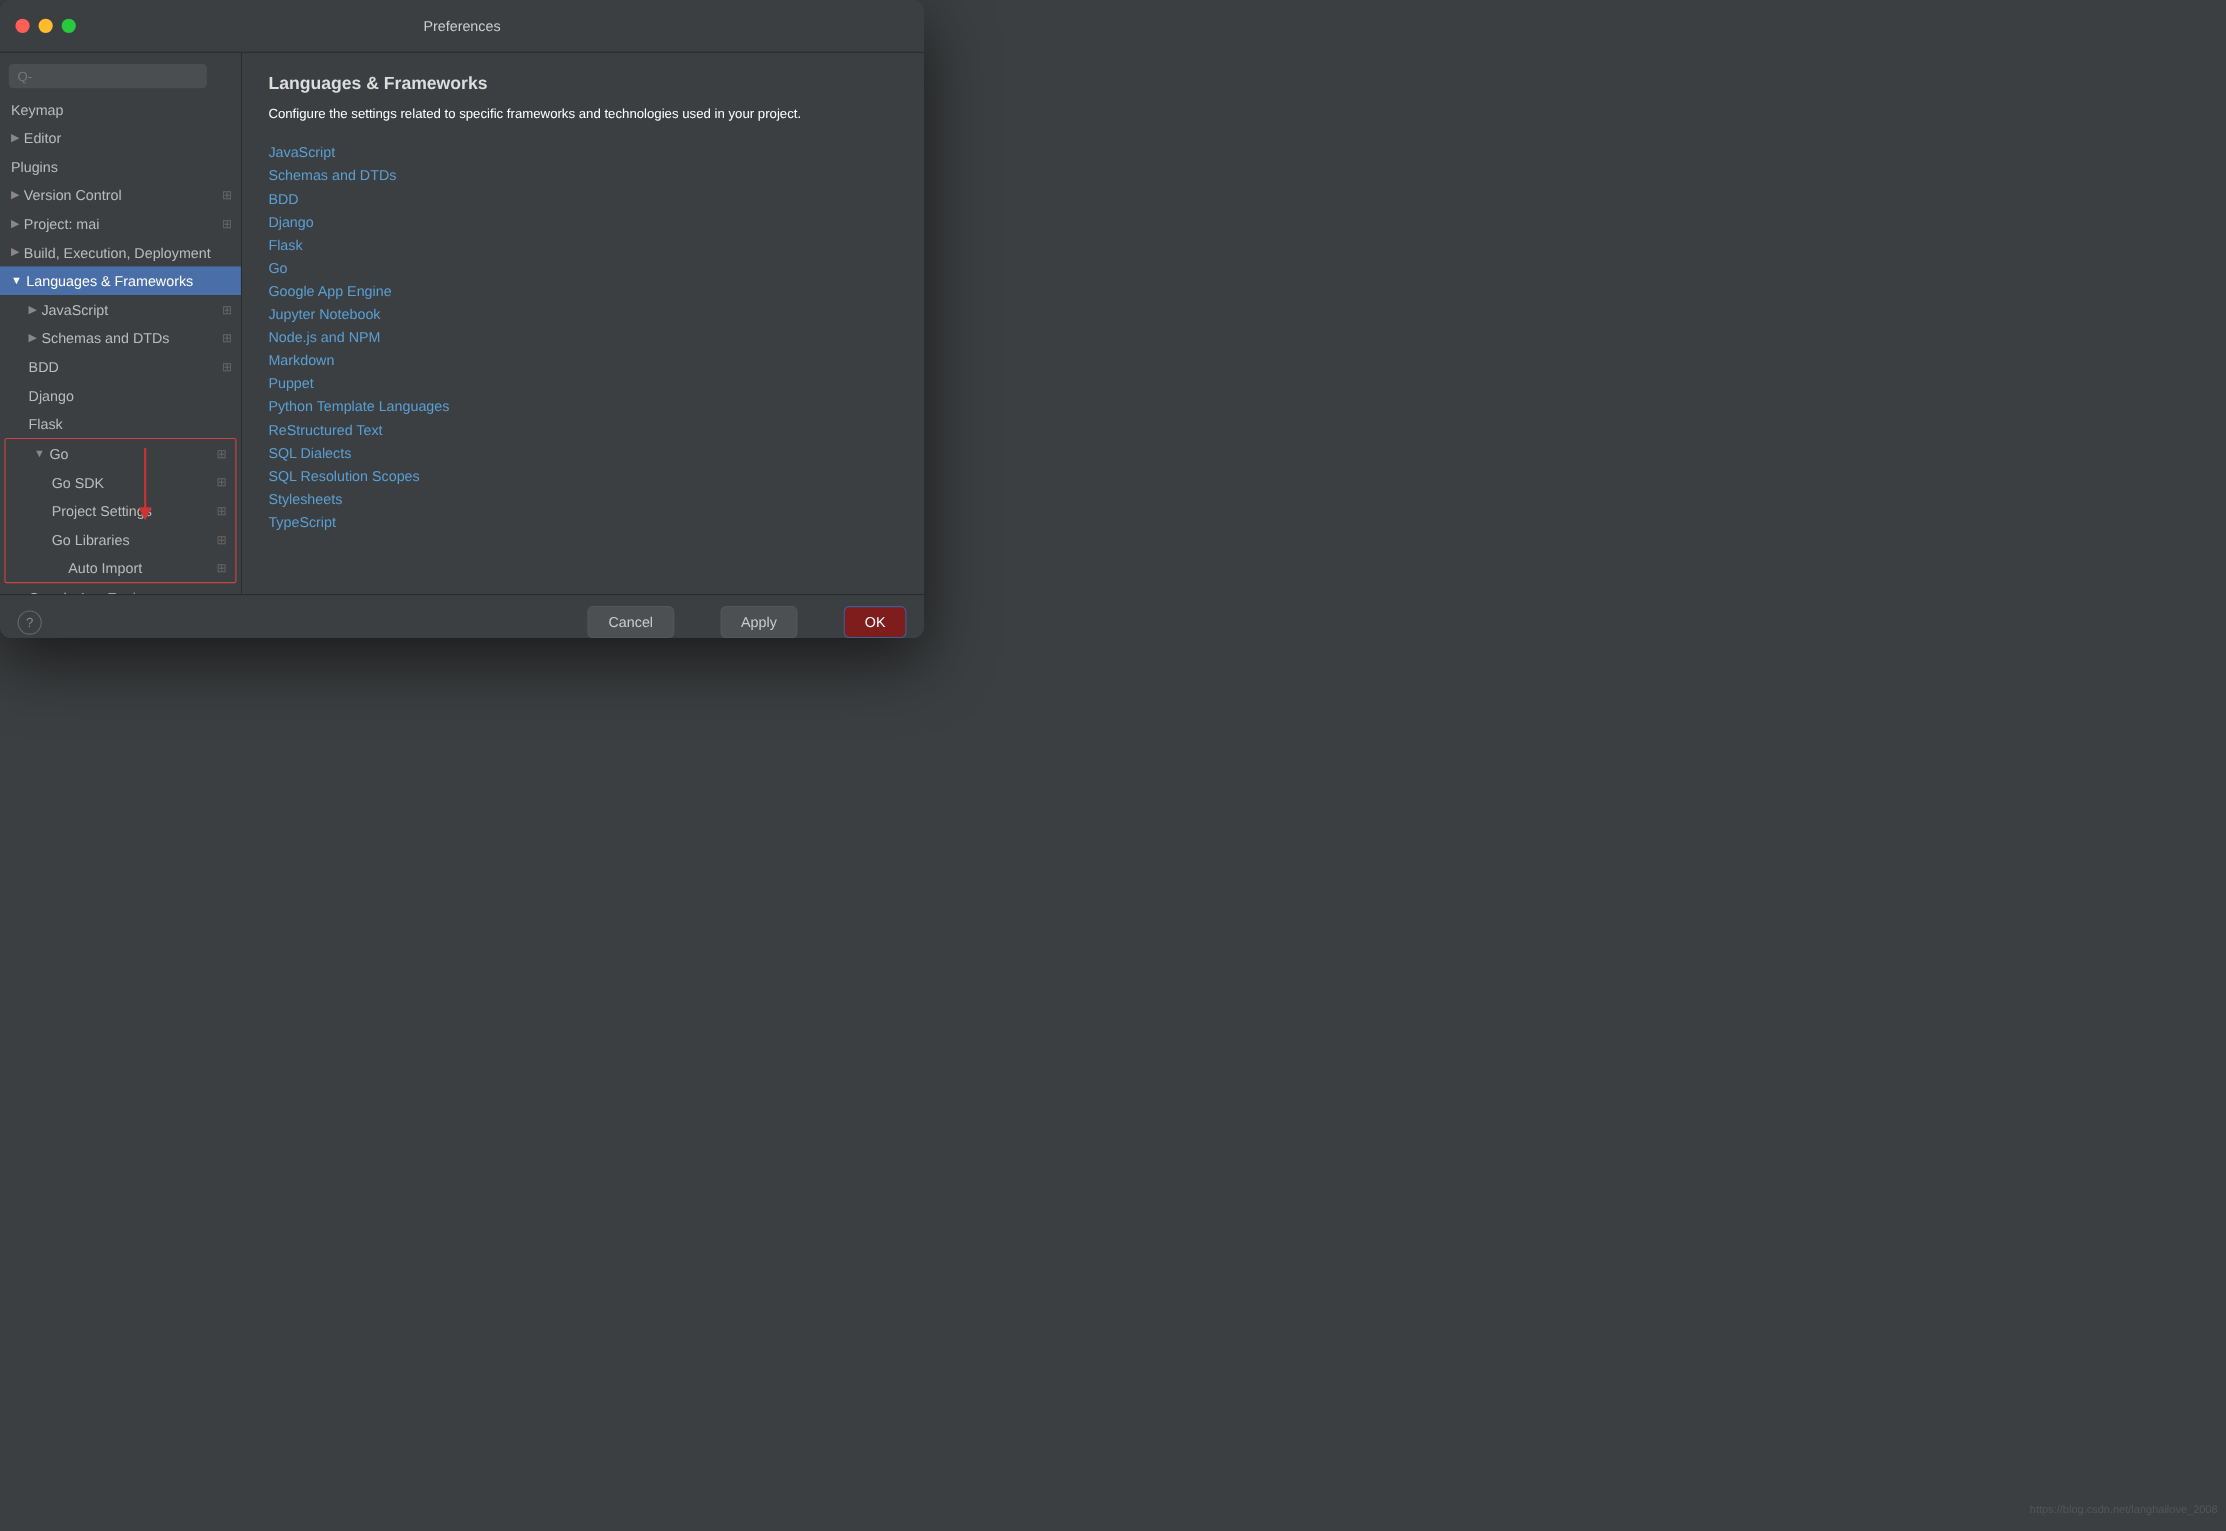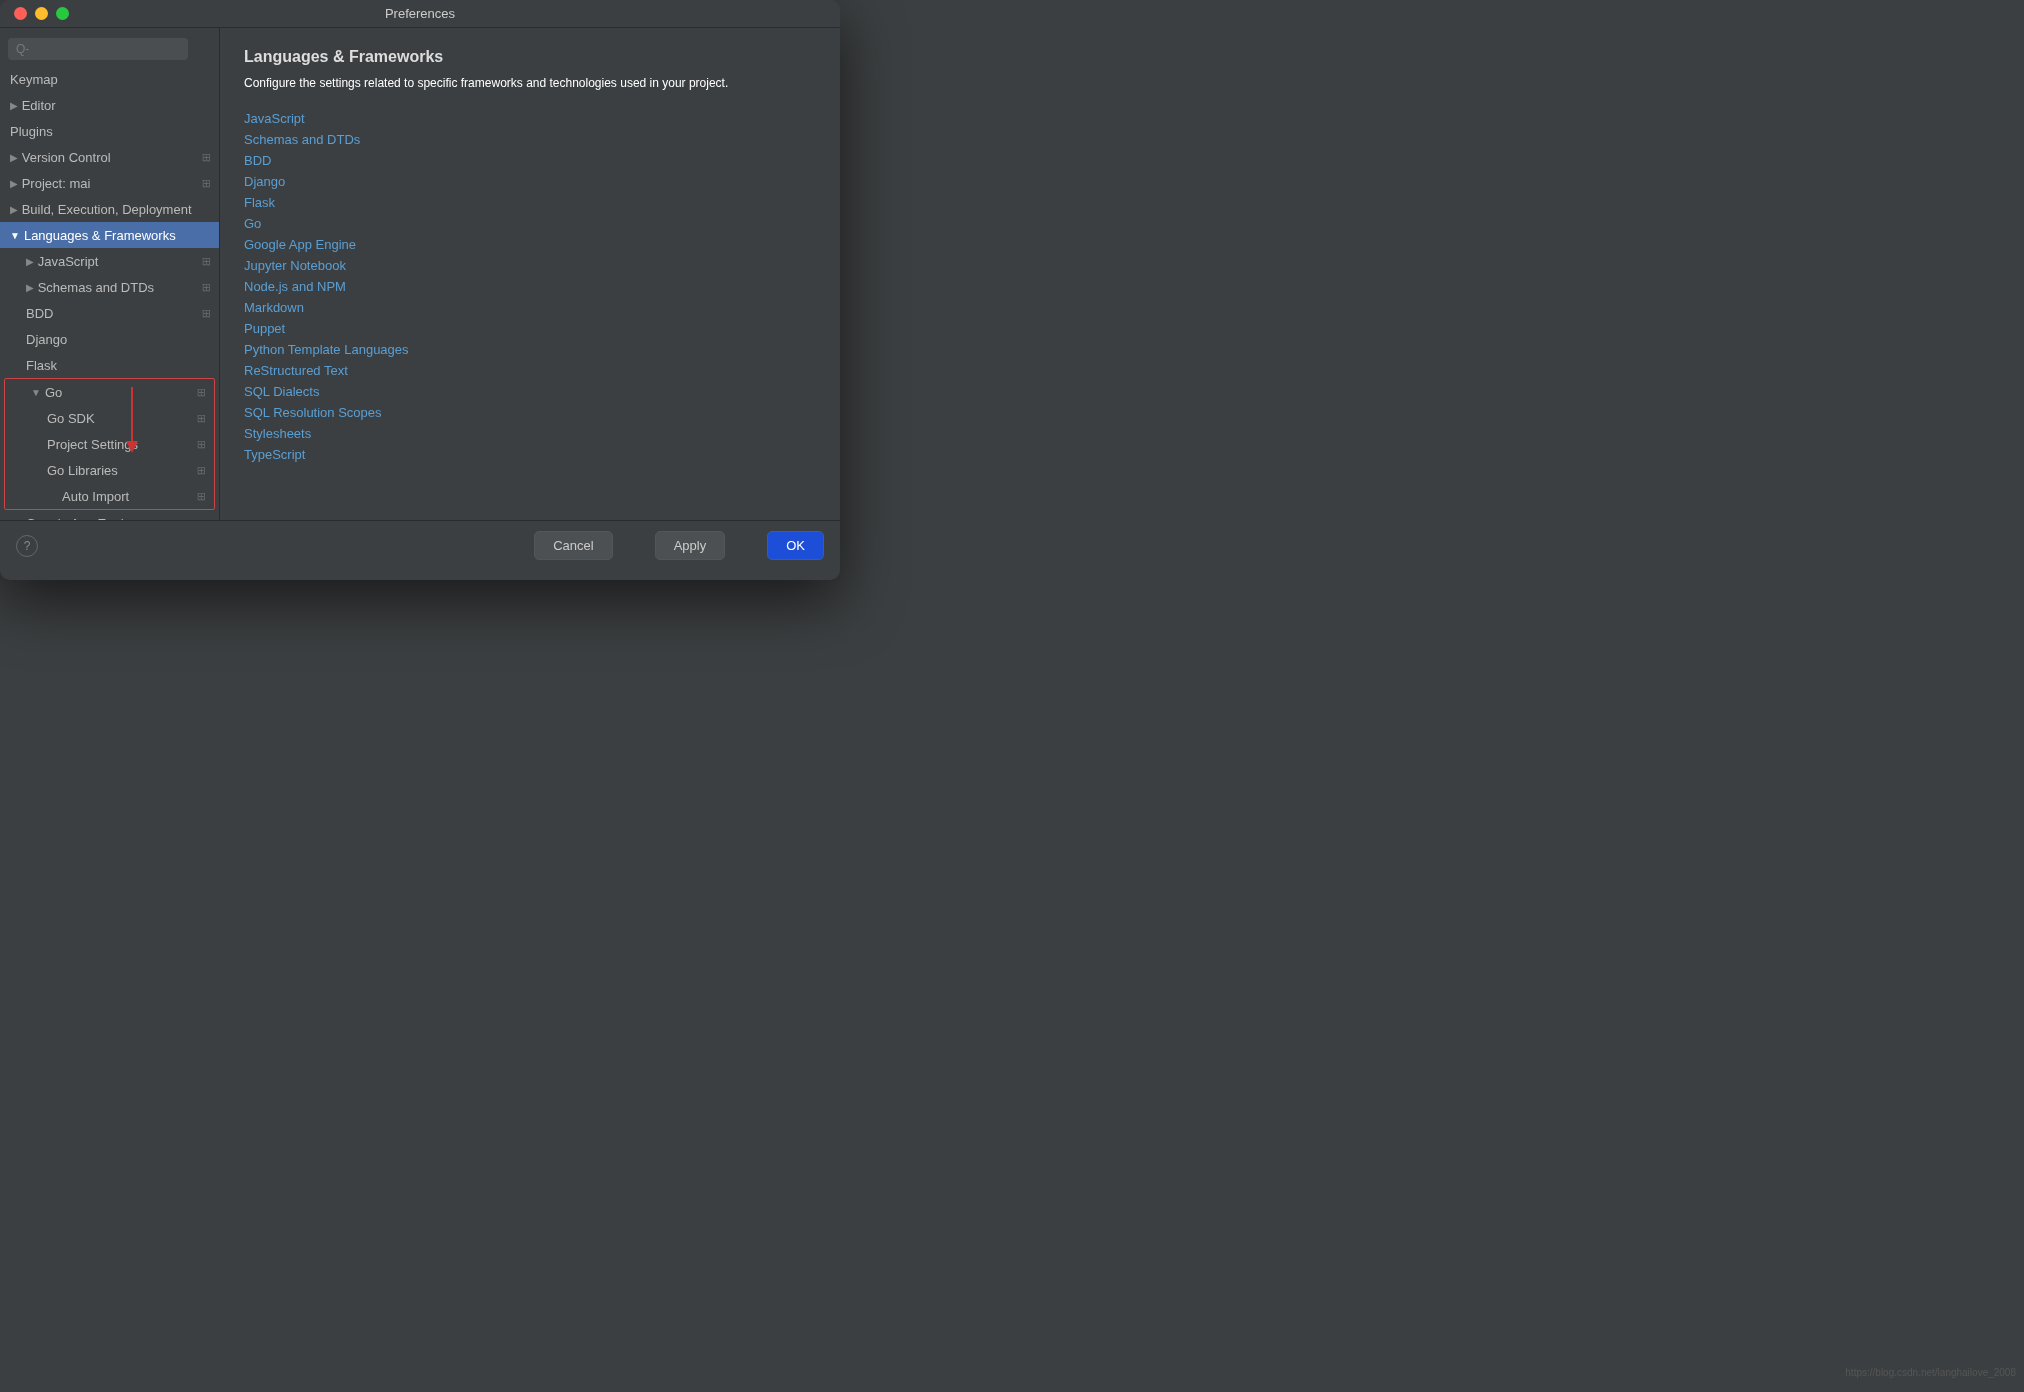--- a/index.html
+++ b/index.html
@@ -9,21 +9,21 @@
       color: #bbb;
       font-size: 13px;
       width: 840px;
       height: 580px;
       overflow: hidden;
       border-radius: 10px;
       box-shadow: 0 20px 60px rgba(0,0,0,0.6);
     }
     .titlebar {
       background: #3c3f41;
-      height: 28px;
+      height: 48px;
       display: flex;
       align-items: center;
       justify-content: center;
       position: relative;
       border-bottom: 1px solid #2b2b2b;
     }
     .titlebar-buttons {
       position: absolute;
       left: 14px;
       display: flex;
@@ -160,21 +160,21 @@
       padding: 6px 18px;
       border-radius: 5px;
       font-size: 13px;
       cursor: pointer;
       border: 1px solid #555;
       background: #4c5052;
       color: #ccc;
       margin-left: 32px;
     }
     .btn-primary {
-      background: #1d4ed8;
+      background: #7f1d1d;
       color: #fff;
       border-color: #3a5e98;
     }
     .search-bar {
       background: #4a4e50;
       border: none;
       border-radius: 4px;
       color: #ccc;
       font-size: 12px;
       padding: 4px 8px;

